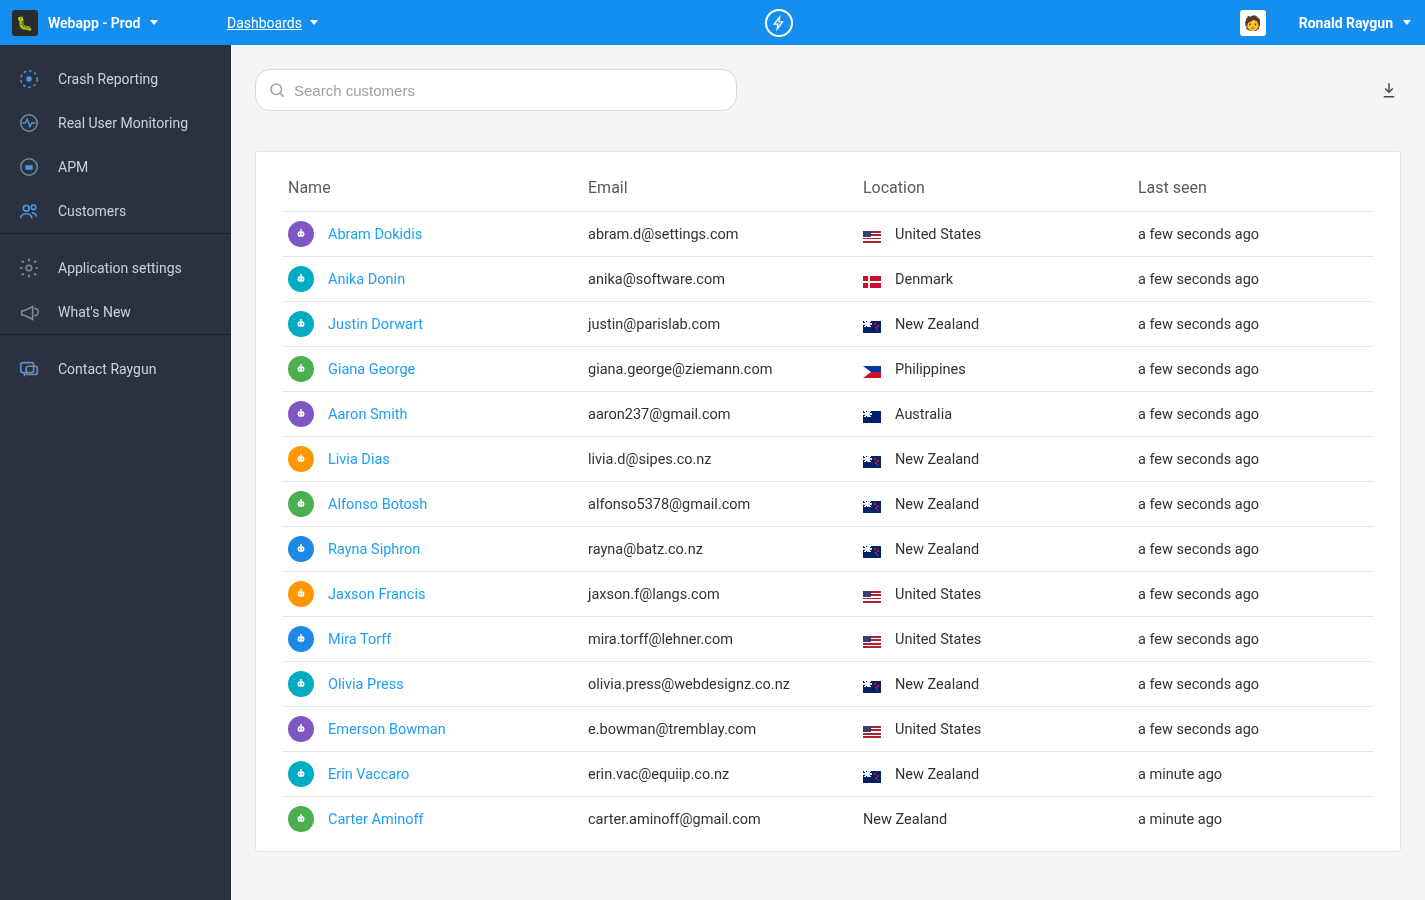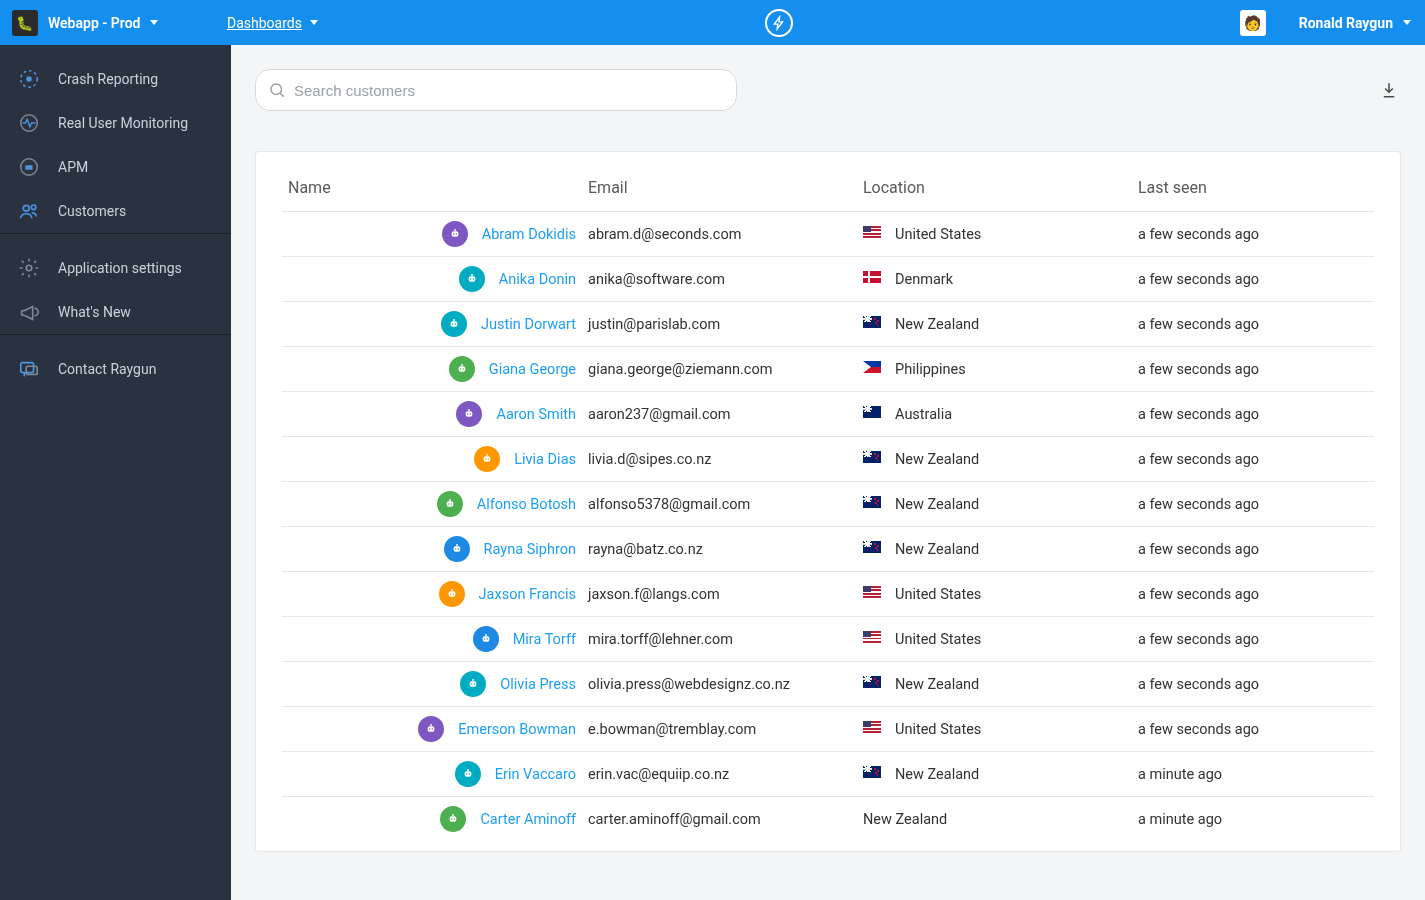--- a/index.html
+++ b/index.html
@@ -44,26 +44,26 @@
   .search input::placeholder { color:#9aa0a6; }
   .toolbar-spacer { flex:1; }
   .download-btn { width:24px; height:24px; cursor:pointer; color:#4a4a4a; display:flex; align-items:center; justify-content:center; }
 
   
   .card { margin-top:40px; background:#fff; border:1px solid var(--border); border-radius:3px; padding: 26px 26px 10px 26px; }
   table { width:100%; border-collapse:collapse; table-layout:fixed; }
   th { text-align:left; font-weight:400; color:#5a5a5a; font-size:16px; padding: 0 6px 14px 6px; }
   tbody tr { border-top:1px solid var(--border); }
   td { padding: 9px 6px; font-size:14.5px; vertical-align:middle; white-space:nowrap; overflow:hidden; text-overflow:ellipsis; }
-  td.name-cell { display:flex; align-items:center; gap:14px;justify-content:flex-end; }
+  td.name-cell { display:flex; align-items:center; gap:14px; }
   .cust-name { color: var(--link); cursor:pointer; }
   .robot { width:26px; height:26px; border-radius:50%; display:flex; align-items:center; justify-content:center; flex:0 0 26px; }
   .robot svg { width:16px; height:16px; }
   .flag { width:18px; height:12px; display:inline-block; margin-right:14px; vertical-align:middle; position:relative; flex:0 0 18px; }
-  .loc-cell { display:flex; align-items:flex-start; }
+  .loc-cell { display:flex; align-items:flex-end; }
 
   
   .flag-us { background: linear-gradient(#b22234 0 100%); }
   .flag-us::before { content:""; position:absolute; inset:0; background: repeating-linear-gradient(#b22234 0 1.7px, #fff 1.7px 3.4px); }
   .flag-us::after { content:""; position:absolute; left:0; top:0; width:8px; height:6.5px; background:#3c3b6e; }
   .flag-dk { background:#c8102e; }
   .flag-dk::before { content:""; position:absolute; left:5px; top:0; width:2px; height:100%; background:#fff; }
   .flag-dk::after  { content:""; position:absolute; left:0; top:5px; width:100%; height:2px; background:#fff; }
   .flag-nz { background:#012169; }
   .flag-nz::before { content:""; position:absolute; left:0; top:0; width:9px; height:6px;
@@ -238,21 +238,21 @@
                 <span class="robot" style="background:#7e57c2; color:#7e57c2;">
                   <svg viewBox="0 0 24 24" fill="#fff">
                     <circle cx="12" cy="6" r="1.4"></circle>
                     <rect x="7" y="8" width="10" height="8" rx="3"></rect>
                     <circle cx="10" cy="12" r="1.1" fill="currentColor"></circle>
                     <circle cx="14" cy="12" r="1.1" fill="currentColor"></circle>
                   </svg>
                 </span>
                 <span class="cust-name">Abram Dokidis</span>
               </td>
-              <td>abram.d@seconds.com</td>
+              <td>abram.d@settings.com</td>
               <td>
                 <div class="loc-cell">
                   <span class="flag flag-us"></span>
                   <span>United States</span>
                 </div>
               </td>
               <td>a few seconds ago</td>
             </tr>
             <tr>
               <td class="name-cell">

